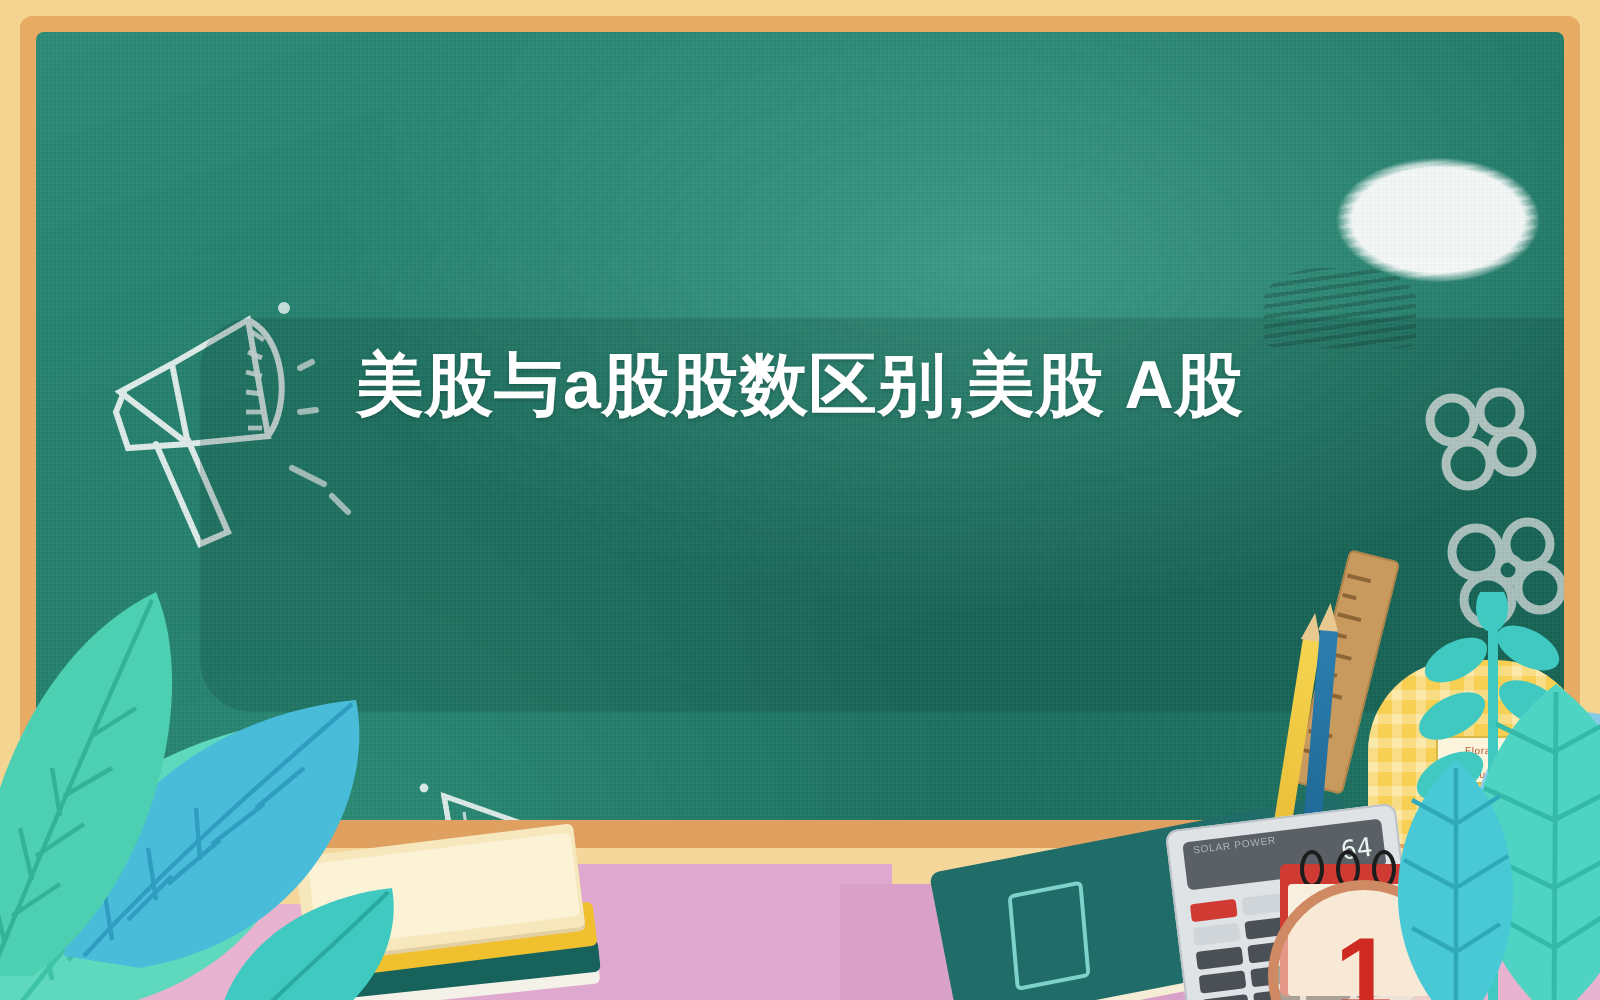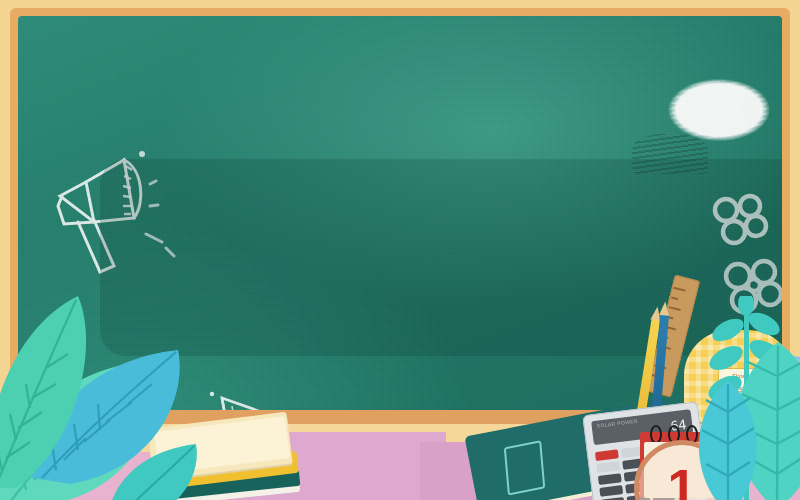--- a/index.html
+++ b/index.html
@@ -236,20 +236,21 @@
             <path d="M158 31 L153 74"></path>
             <path d="M167 33 L160 79"></path>
         </g>
       </svg>
     </div>
 
     <div class="text-panel"></div>
 
   </div>
 
+  <div class="headline">美股与a股股数区别,美股 A股</div>
 
   <div class="desk">
     <div class="desk-band band1"></div>
     <div class="desk-band band2"></div>
     <div class="desk-band band3"></div>
     <div class="pink-block"></div>
     <div class="lilac-block"></div>
   </div>
 
   <div class="book bk-white"></div>

